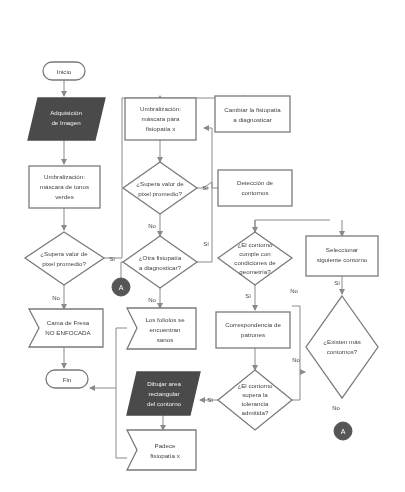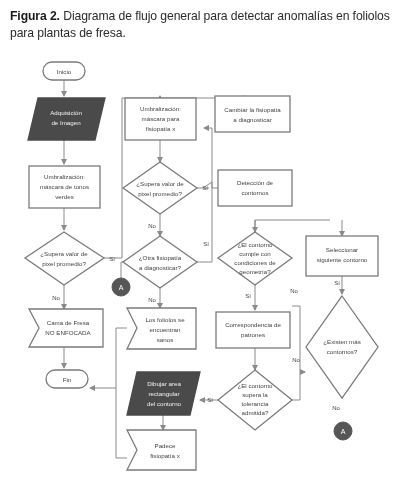--- a/index.html
+++ b/index.html
@@ -29,24 +29,20 @@
   .shape{fill:#ffffff;stroke:#7a7a7a;stroke-width:1.3;}
   .shape.filled{fill:#4a4a4a;stroke:#4a4a4a;}
   .line{stroke:#8a8a8a;stroke-width:1;fill:none;}
   .conn-circle{fill:#565656;stroke:#565656;}
 </style>
 </head>
 <body>
 
 <div id="page">
 
-  <div class="caption">
-    <b>Figura 2.</b>
-    <span>Diagrama de flujo general para detectar anomalías en foliolos para plantas de fresa.</span>
-  </div>
 
   <svg id="flow" width="405" height="442" viewBox="0 0 405 442">
     <defs>
       <marker id="arr" markerWidth="6" markerHeight="6" refX="5" refY="3" orient="auto">
         <path d="M0,0 L6,3 L0,6 z" fill="#8a8a8a"></path>
       </marker>
     </defs>
 
     <g>
 

